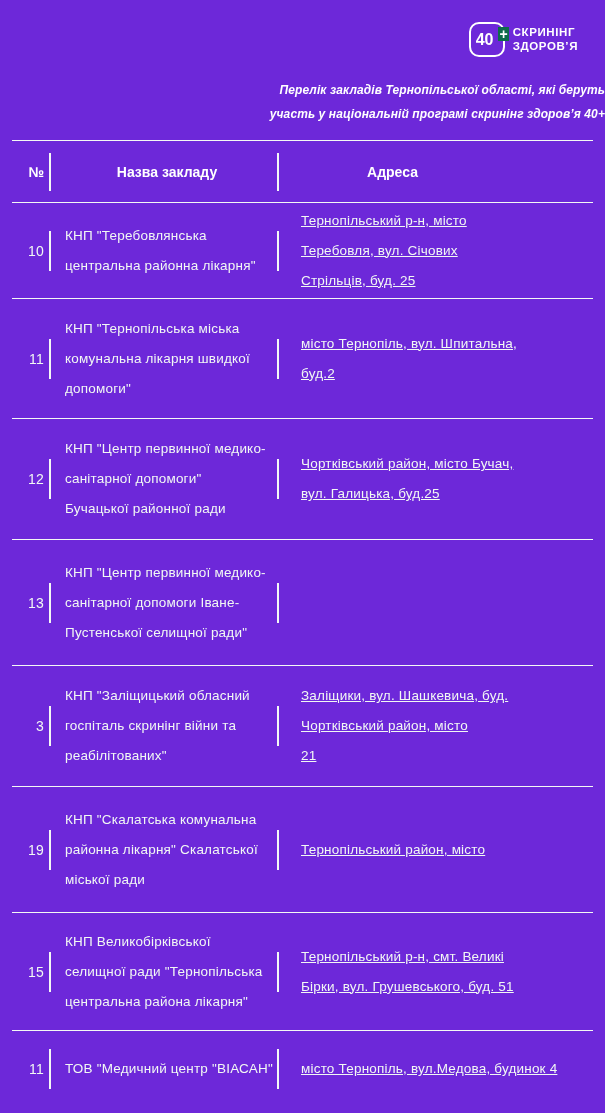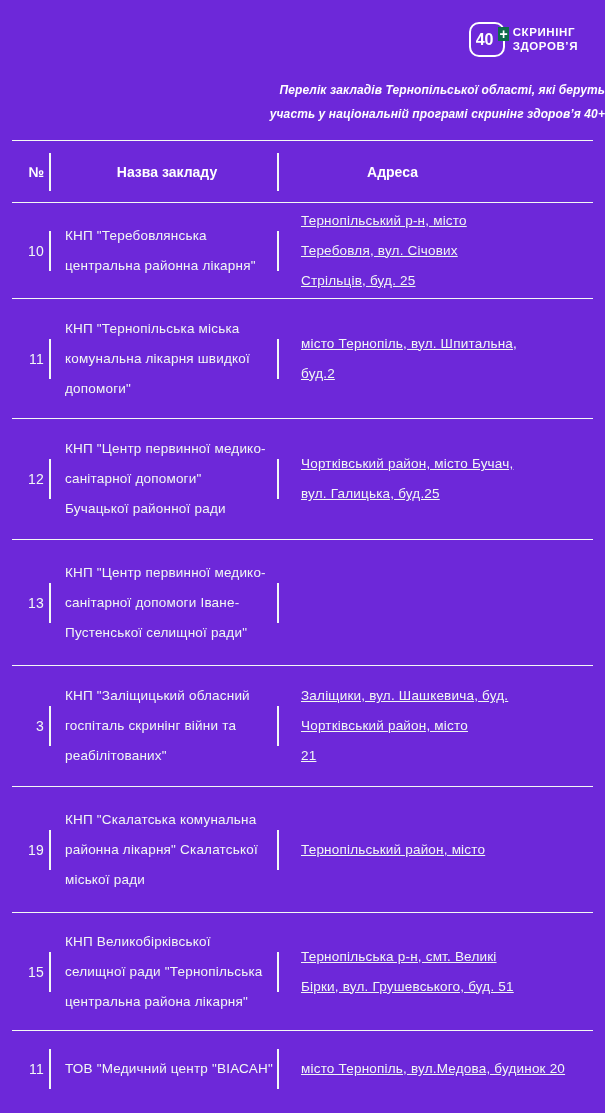--- a/index.html
+++ b/index.html
@@ -184,32 +184,32 @@
   <div class="row" style="min-height: 118px;">
     <div class="vline vline-1"></div>
     <div class="vline vline-2"></div>
     <div class="cell-num">15</div>
     <div class="cell-name">
             <div class="cell-line">КНП Великобірківської</div>
             <div class="cell-line">селищної ради "Тернопільська</div>
             <div class="cell-line">центральна района лікарня"</div>
           </div>
     <div class="cell-addr">
-            <div class="cell-line">Тернопільська р-н, смт. Великі</div>
+            <div class="cell-line">Тернопільський р-н, смт. Великі</div>
             <div class="cell-line">Бірки, вул. Грушевського, буд. 51</div>
           </div>
   </div>
 
   <div class="row" style="min-height: 77px;">
     <div class="vline vline-1"></div>
     <div class="vline vline-2"></div>
     <div class="cell-num">11</div>
     <div class="cell-name">
             <div class="cell-line">ТОВ "Медичний центр "ВІАСАН"</div>
           </div>
     <div class="cell-addr">
-            <div class="cell-line">місто Тернопіль, вул.Медова, будинок 20</div>
+            <div class="cell-line">місто Тернопіль, вул.Медова, будинок 4</div>
           </div>
   </div>
 </div>
   </div>
 
 </div>
 
 </body></html>

